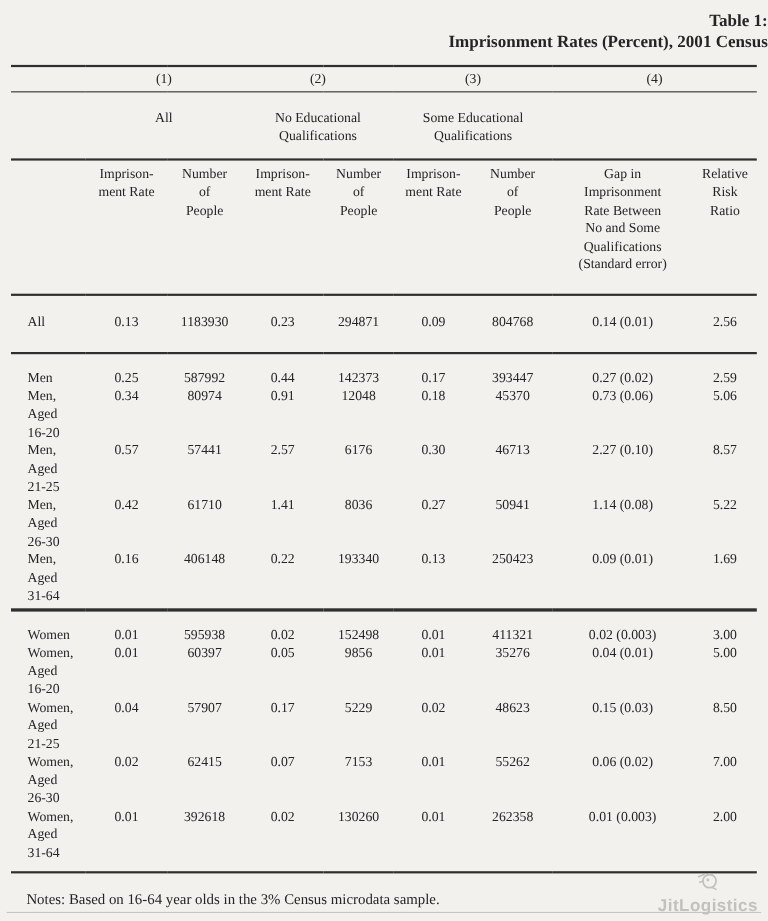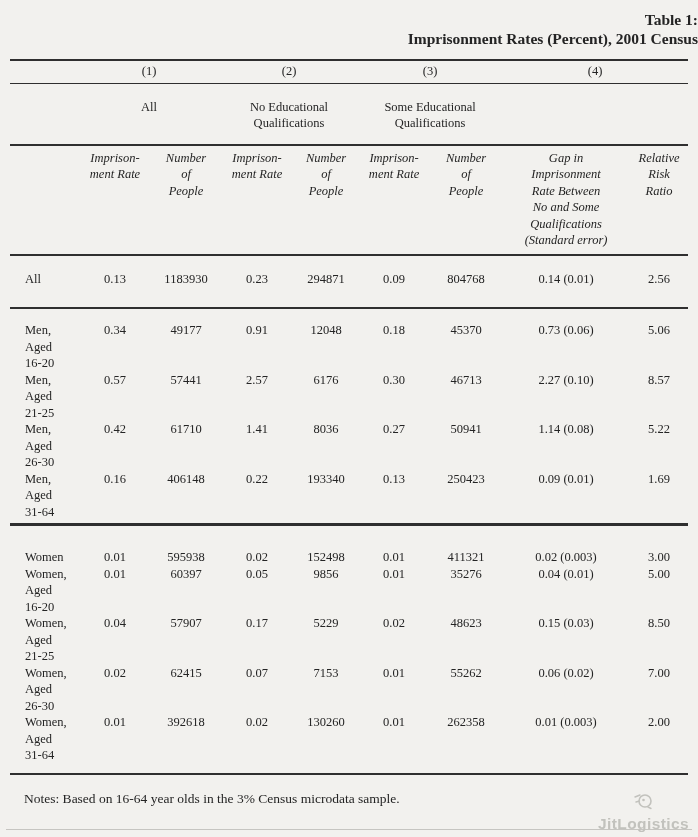--- a/index.html
+++ b/index.html
@@ -47,29 +47,29 @@
     border-top: 2.5px solid #2f2f2f;
     border-bottom: 1.5px solid #2f2f2f;
     padding-top: 2px; padding-bottom: 3px;
   }
   tr.groups td {
     border-bottom: 2px solid #2f2f2f;
     padding-top: 15px; padding-bottom: 12px;
   }
   tr.colheads td {
     border-bottom: 2.5px solid #2f2f2f;
-    padding-top: 4px; padding-bottom: 5px; font-style: italic;
+    padding-top: 4px; padding-bottom: 18px;
   }
   tbody.sec-all { border-bottom: 2.5px solid #2f2f2f; }
   tbody.sec-all td { padding-top: 15px; padding-bottom: 20px; }
   tbody.sec-men { border-bottom: 3.5px solid #2f2f2f; }
   tbody.sec-men tr:first-child td { padding-top: 13px; }
   tbody.sec-men tr:last-child td { padding-bottom: 3px; }
   tbody.sec-women { border-bottom: 2.5px solid #2f2f2f; }
-  tbody.sec-women tr:first-child td { padding-top: 23px; }
+  tbody.sec-women tr:first-child td { padding-top: 13px; }
   tbody.sec-women tr:last-child td { padding-bottom: 9px; }
   .notes {
     margin: 16px 0 0 24px;
     font-size: 13.5px;
   }
   .bottom-rule {
     position: absolute;
     left: 6px; right: 6px; top: 829px;
     border-top: 1px solid #c6c5c1;
   }
@@ -157,25 +157,36 @@
         <td>0.23</td>
         <td>294871</td>
         <td>0.09</td>
         <td>804768</td>
         <td>0.14 (0.01)</td>
         <td>2.56</td>
       </tr>
     </tbody>
   <tbody class="sec-men">
       <tr>
+        <td class="row-label">Men</td>
+        <td>0.25</td>
+        <td>587992</td>
+        <td>0.44</td>
+        <td>142373</td>
+        <td>0.17</td>
+        <td>393447</td>
+        <td>0.27 (0.02)</td>
+        <td>2.59</td>
+      </tr>
+      <tr>
         <td class="row-label">Men,
 Aged
 16-20</td>
         <td>0.34</td>
-        <td>49177</td>
+        <td>80974</td>
         <td>0.91</td>
         <td>12048</td>
         <td>0.18</td>
         <td>45370</td>
         <td>0.73 (0.06)</td>
         <td>5.06</td>
       </tr>
       <tr>
         <td class="row-label">Men,
 Aged

